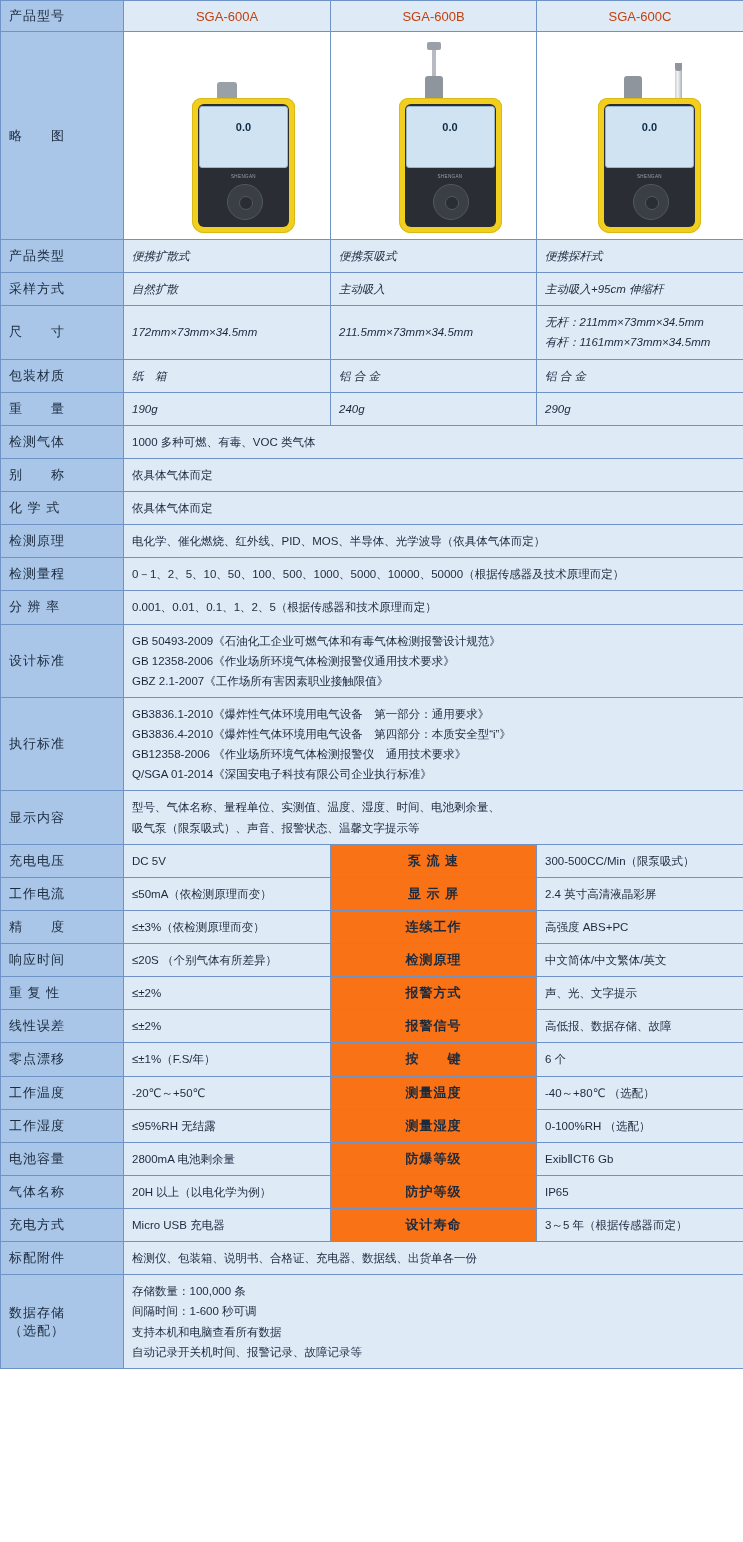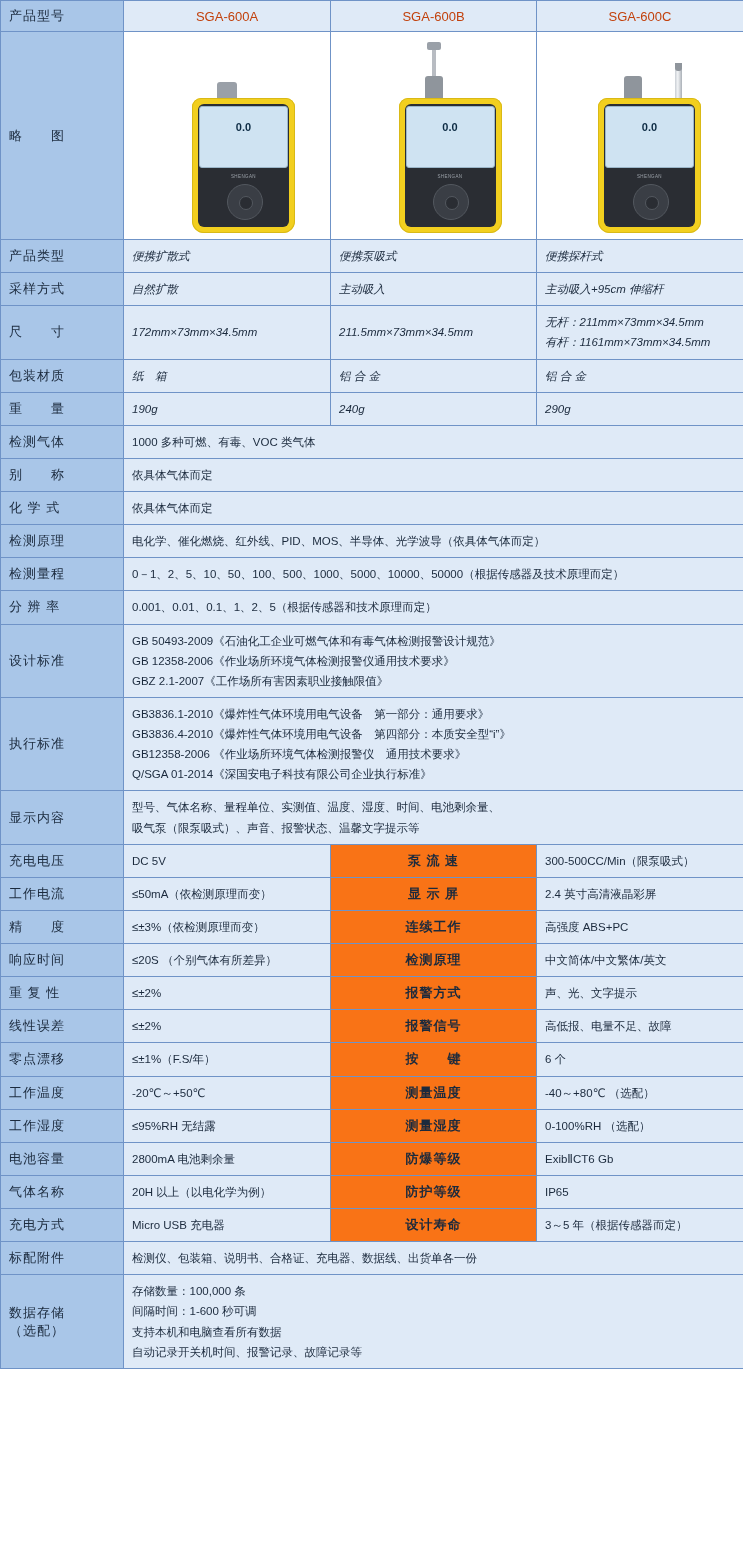--- a/index.html
+++ b/index.html
@@ -303,21 +303,21 @@
     <tr>
       <td class="lbl">重 复 性</td>
       <td class="val left">≤±2%</td>
       <td class="lbl2">报警方式</td>
       <td class="val left">声、光、文字提示</td>
     </tr>
     <tr>
       <td class="lbl">线性误差</td>
       <td class="val left">≤±2%</td>
       <td class="lbl2">报警信号</td>
-      <td class="val left">高低报、电量不足、故障</td>
+      <td class="val left">高低报、数据存储、故障</td>
     </tr>
     <tr>
       <td class="lbl">零点漂移</td>
       <td class="val left">≤±1%（F.S/年）</td>
       <td class="lbl2">按　　键</td>
       <td class="val left">6 个</td>
     </tr>
     <tr>
       <td class="lbl">工作温度</td>
       <td class="val left">-20℃～+50℃</td>

